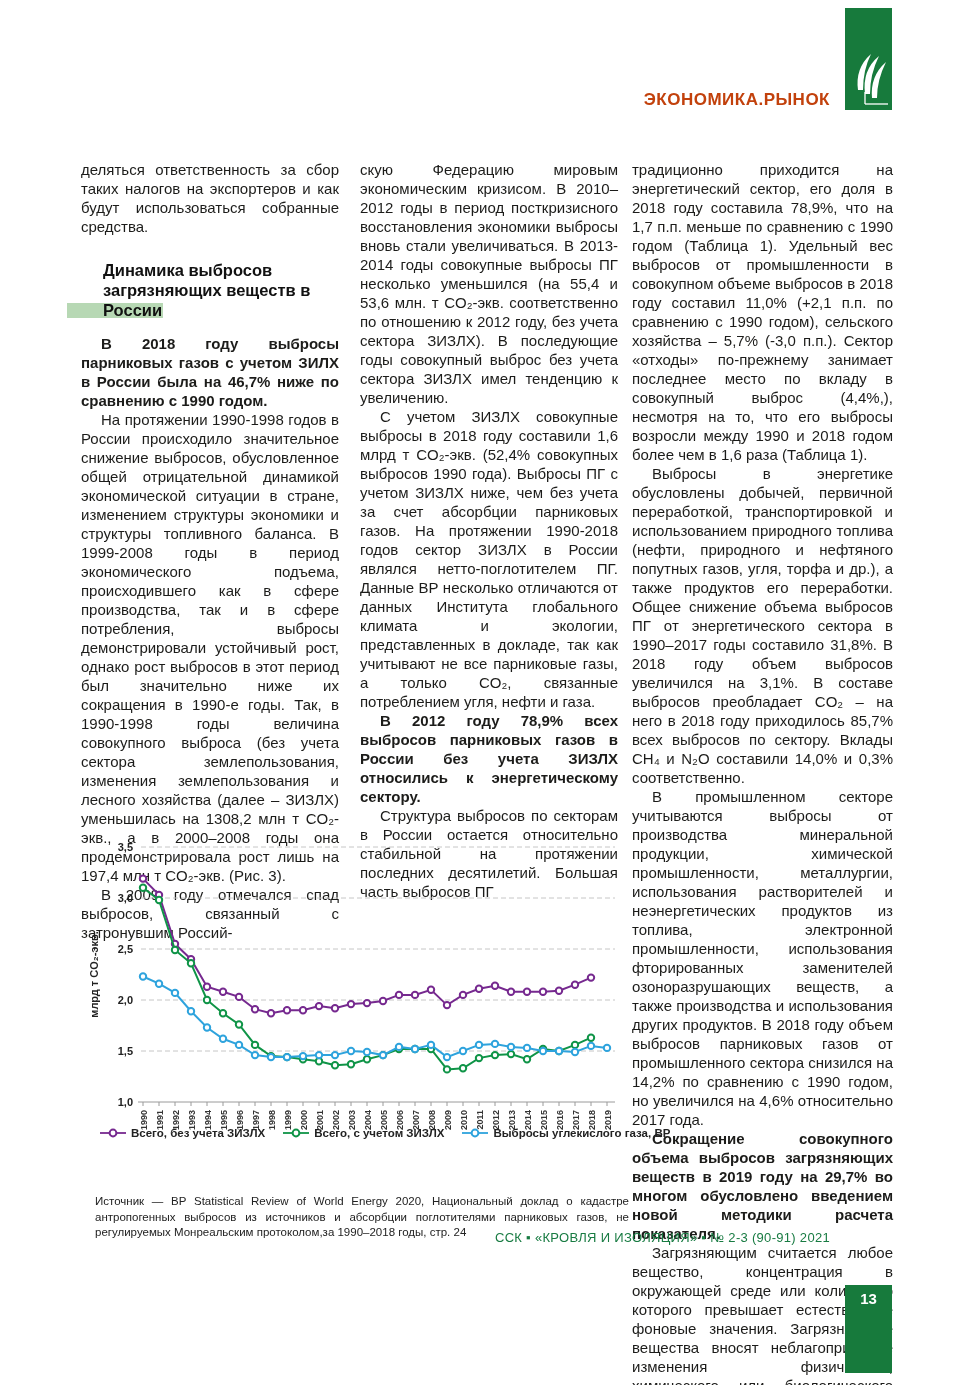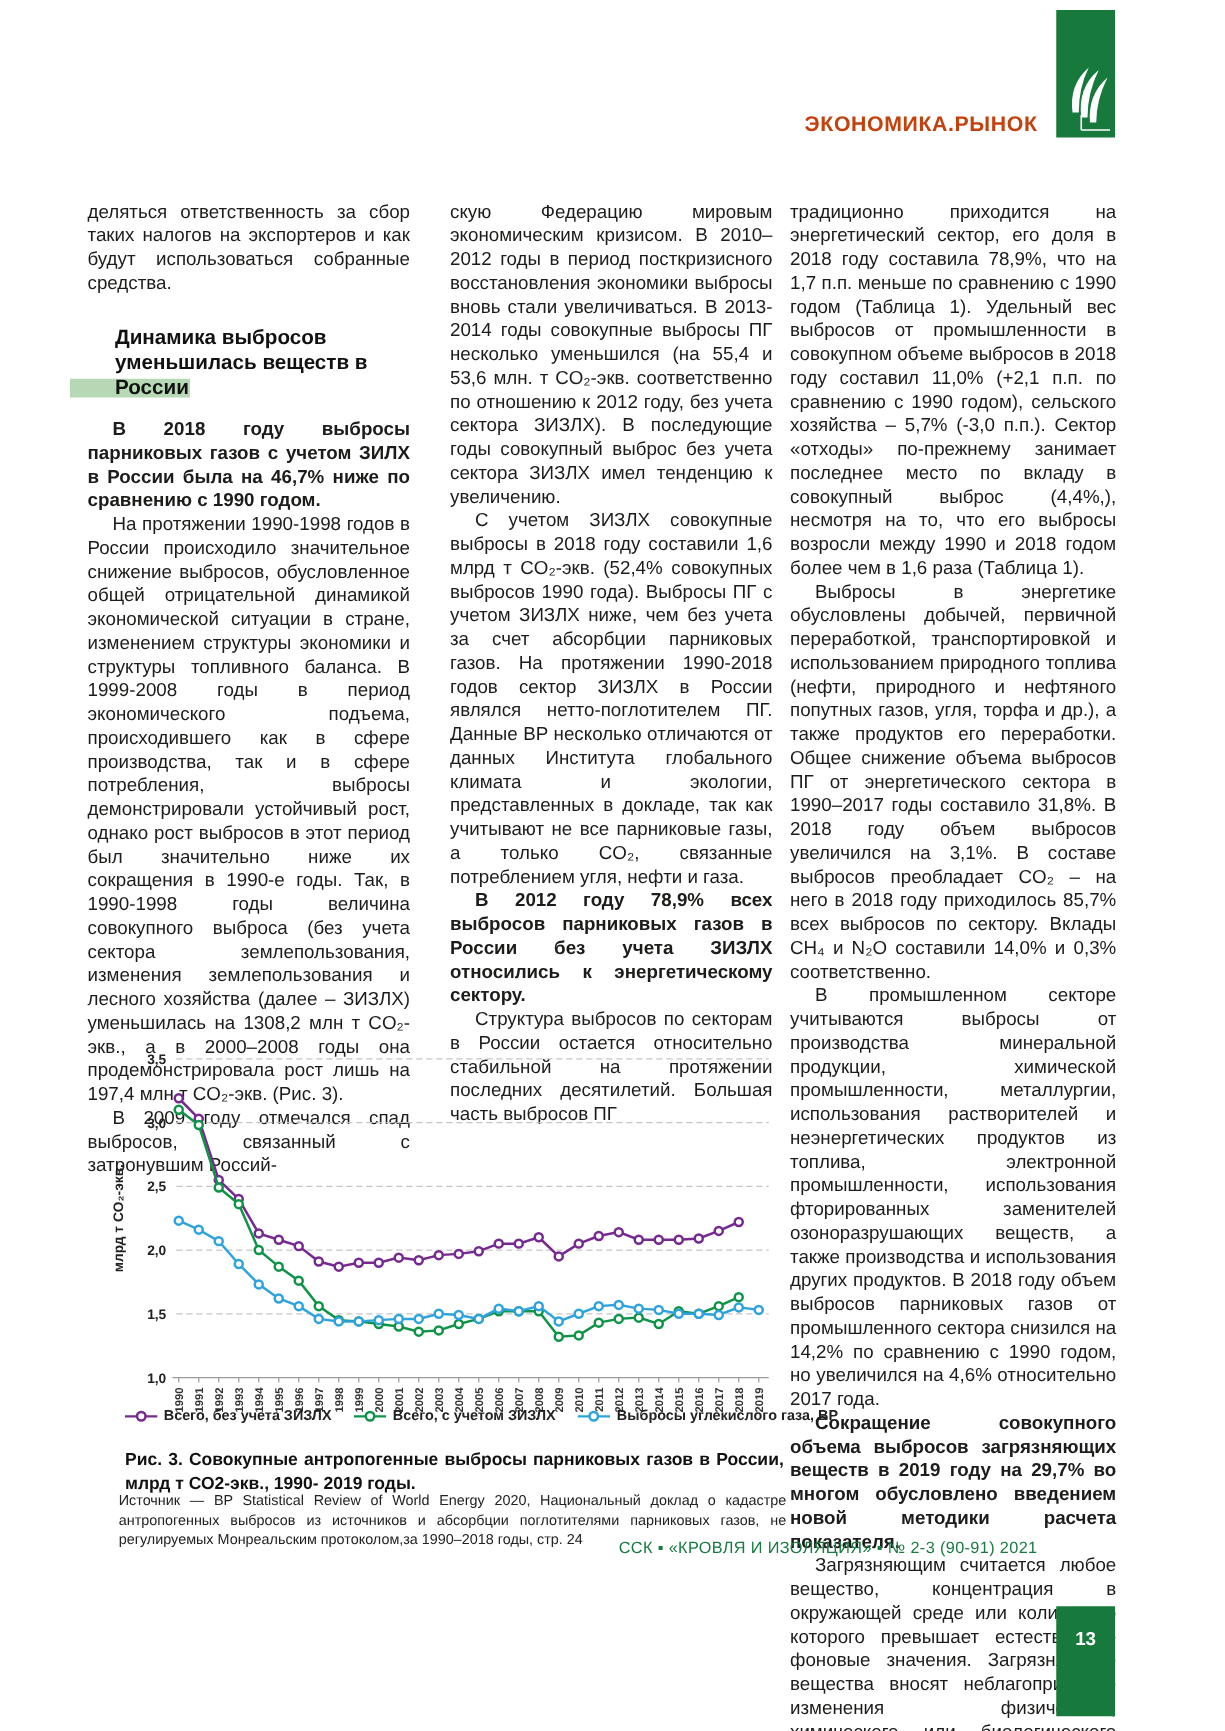--- a/index.html
+++ b/index.html
@@ -14,21 +14,21 @@
     position:absolute; top:90px; right:150px;
     font-size:17px; font-weight:bold; letter-spacing:.5px;
     color:#c2410c;
   }
   .logo-box{
     position:absolute; left:845px; top:8px; width:47px; height:102px;
     background:#177a3c;
   }
   
   .col{position:absolute; top:160px; width:258px;}
-  .col-1{left:70px;}
+  .col-1{left:81px;}
   .col-2{left:360px;}
   .col-3{left:632px; width:261px;}
   .col p{
     margin:0; font-size:15px; line-height:19px; text-align:justify;
     text-indent:20px;
   }
   .col p.no-indent{text-indent:0;}
   .col p.bold{font-weight:bold;}
   .heading{
     position:relative; margin:24px 0 14px 0; padding-left:22px;
@@ -61,21 +61,21 @@
   
   .footer-line{
     position:absolute; top:1230px; right:150px;
     font-size:13px; color:#187b42; letter-spacing:.3px;
   }
   .page-box{
     position:absolute; left:845px; top:1285px; width:47px; height:88px;
     background:#177a3c; color:#fff; font-weight:bold; font-size:15px;
     text-align:center;
   }
-  .page-box span{display:inline-block; margin-top:18px;}
+  .page-box span{display:inline-block; margin-top:5px;}
 </style>
 </head>
 <body>
 
 <div class="page">
 
   <div class="section-title">ЭКОНОМИКА.РЫНОК</div>
   <div class="logo-box">
     <svg width="47" height="102" viewBox="0 0 47 102">
       <path d="M13,82 Q10,60 26,46 Q18,62 18,82 Z" fill="#ffffff"></path>
@@ -83,21 +83,21 @@
       <path d="M27,90 Q25,68 41,54 Q32,72 32,90 Z" fill="#ffffff"></path>
       <line x1="20" y1="96" x2="43" y2="96" stroke="#ffffff" stroke-width="1.3"></line>
       <line x1="20" y1="84" x2="20" y2="96" stroke="#ffffff" stroke-width="1.3"></line>
     </svg>
   </div>
 
   <div class="col col-1">
     <p class="no-indent">деляться ответственность за сбор таких налогов на экспортеров и как будут использоваться собранные средства.</p>
     <div class="heading">
       <div class="hl-band"></div>
-      <span class="heading-text">Динамика выбросов уменьшилась веществ в России</span>
+      <span class="heading-text">Динамика выбросов загрязняющих веществ в России</span>
     </div>
     <p class="bold">В 2018 году выбросы парниковых газов с учетом ЗИЛХ в России была на 46,7% ниже по сравнению с 1990 годом.</p>
     <p>На протяжении 1990-1998 годов в России происходило значительное снижение выбросов, обусловленное общей отрицательной динамикой экономической ситуации в стране, изменением структуры экономики и структуры топливного баланса. В 1999-2008 годы в период экономического подъема, происходившего как в сфере производства, так и в сфере потребления, выбросы демонстрировали устойчивый рост, однако рост выбросов в этот период был значительно ниже их сокращения в 1990-е годы. Так, в 1990-1998 годы величина совокупного выброса (без учета сектора землепользования, изменения землепользования и лесного хозяйства (далее – ЗИЗЛХ) уменьшилась на 1308,2 млн т CO₂-экв., а в 2000–2008 годы она продемонстрировала рост лишь на 197,4 млн т CO₂-экв. (Рис. 3).</p>
     <p>В 2009 году отмечался спад выбросов, связанный с затронувшим Россий-</p>
   </div>
 
   <div class="col col-2">
     <p class="no-indent">скую Федерацию мировым экономическим кризисом. В 2010–2012 годы в период посткризисного восстановления экономики выбросы вновь стали увеличиваться. В 2013-2014 годы совокупные выбросы ПГ несколько уменьшился (на 55,4 и 53,6 млн. т CO₂-экв. соответственно по отношению к 2012 году, без учета сектора ЗИЗЛХ). В последующие годы совокупный выброс без учета сектора ЗИЗЛХ имел тенденцию к увеличению.</p>
     <p>С учетом ЗИЗЛХ совокупные выбросы в 2018 году составили 1,6 млрд т CO₂-экв. (52,4% совокупных выбросов 1990 года). Выбросы ПГ с учетом ЗИЗЛХ ниже, чем без учета за счет абсорбции парниковых газов. На протяжении 1990-2018 годов сектор ЗИЗЛХ в России являлся нетто-поглотителем ПГ. Данные ВР несколько отличаются от данных Института глобального климата и экологии, представленных в докладе, так как учитывают не все парниковые газы, а только CO₂, связанные потреблением угля, нефти и газа.</p>
     <p class="bold">В 2012 году 78,9% всех выбросов парниковых газов в России без учета ЗИЗЛХ относились к энергетическому сектору.</p>
@@ -296,21 +296,20 @@
     </div>
     <div class="legend-item">
       <svg class="legend-marker" width="26" height="12">
         <line x1="0" y1="6" x2="26" y2="6" stroke-width="1.8" stroke="#2ea3dd"></line>
         <circle cx="13" cy="6" r="3.4" fill="#fff" stroke-width="2" stroke="#2ea3dd"></circle>
       </svg>
       <span>Выбросы углекислого газа, ВР</span>
     </div>
   </div>
 
-  <div class="fig-caption">Рис. 3. Совокупные антропогенные выбросы парниковых газов в России, млрд т СО2-экв., 1990- 2019 годы.</div>
   <div class="fig-source">Источник — BP Statistical Review of World Energy 2020, Национальный доклад о кадастре антропогенных выбросов из источников и абсорбции поглотителями парниковых газов, не регулируемых Монреальским протоколом,за 1990–2018 годы, стр. 24</div>
 
   <div class="footer-line">ССК ▪ «КРОВЛЯ И ИЗОЛЯЦИЯ» ▪ № 2-3 (90-91) 2021</div>
   <div class="page-box">
     <span>13</span>
   </div>
 
 </div>
 
 </body></html>

